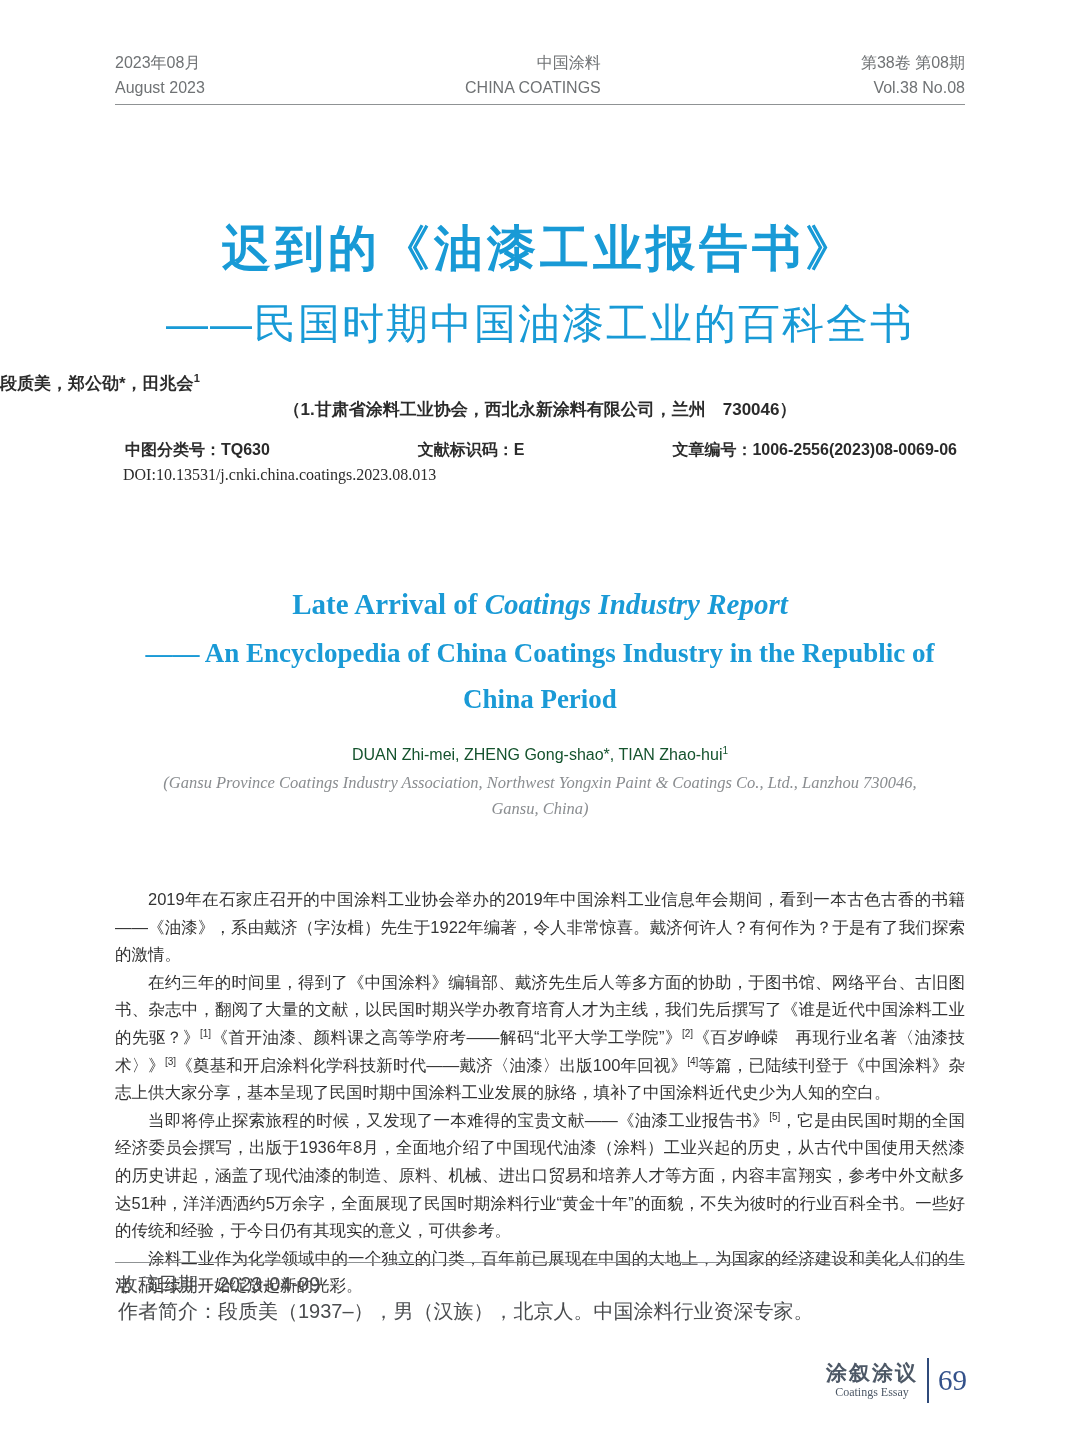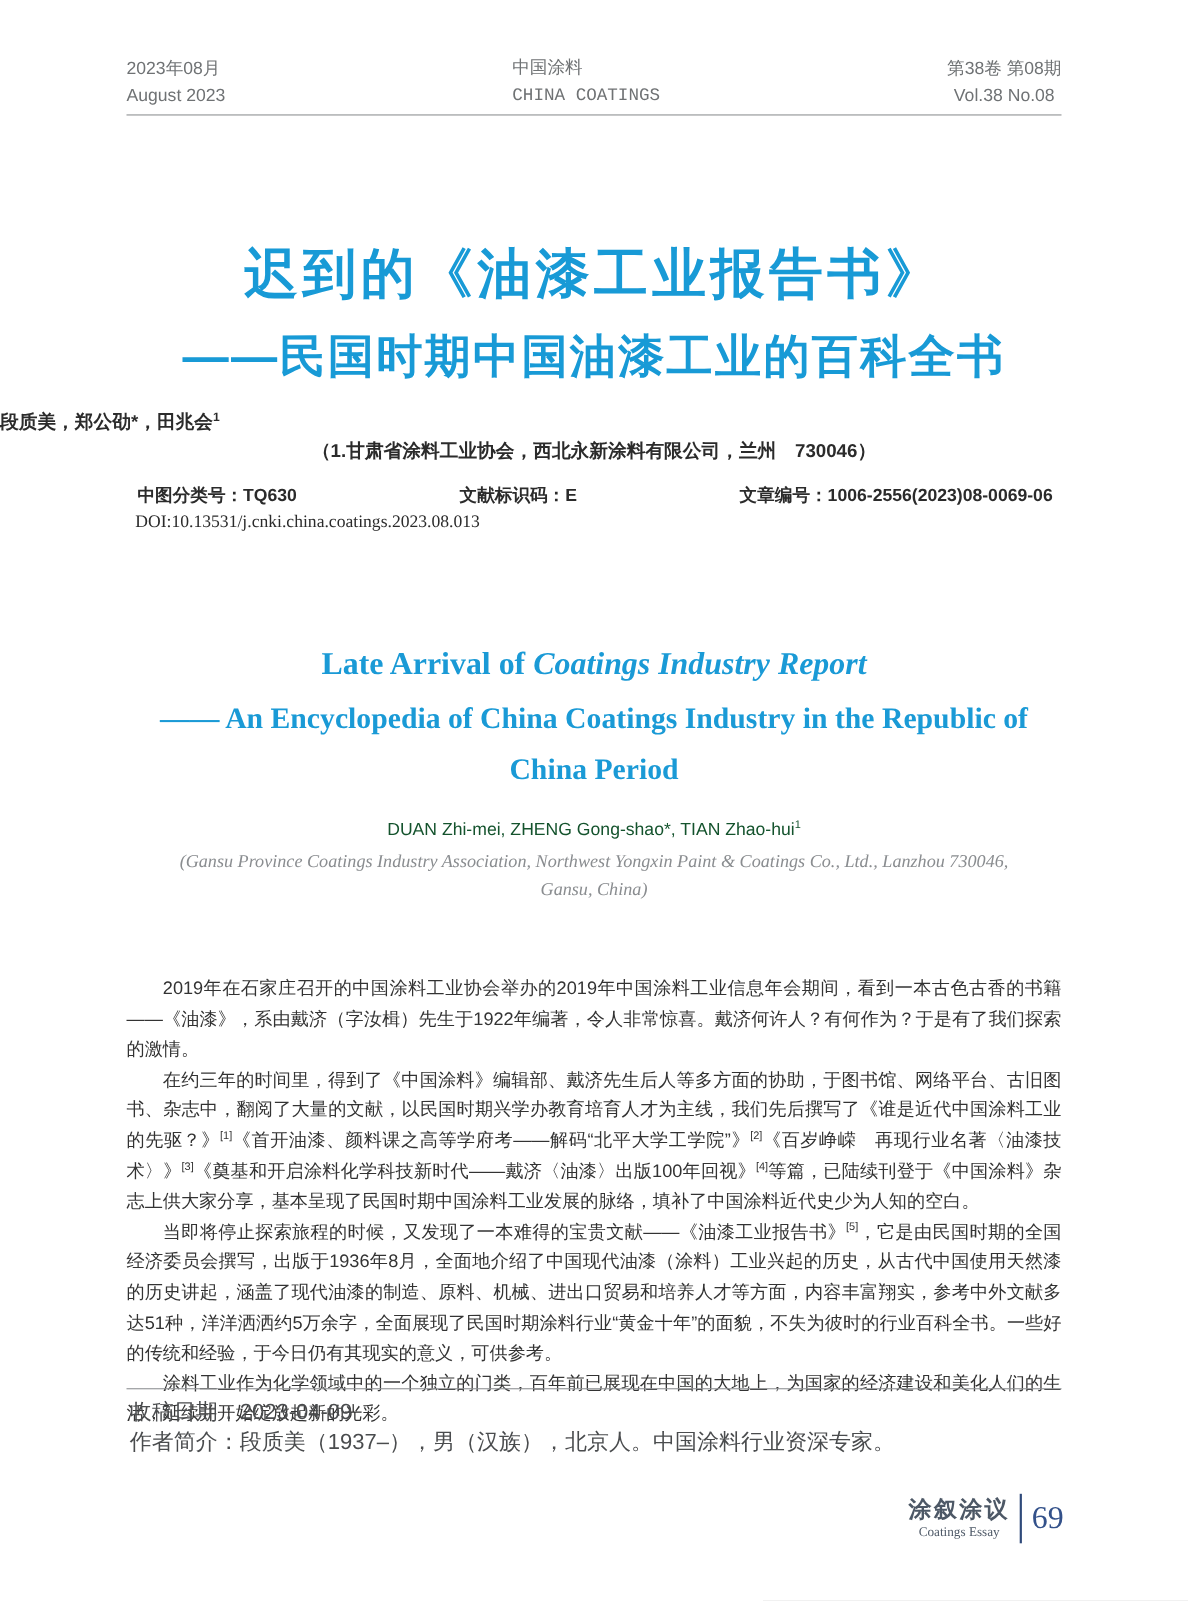--- a/index.html
+++ b/index.html
@@ -12,35 +12,35 @@
     font-family:"Liberation Sans", sans-serif;
     overflow:hidden;
   }
   
   .journal-header {
     position:absolute; top:50px; left:115px; width:850px;
     display:flex; justify-content:space-between;
     color:#6f7274; font-size:16px; line-height:25px;
   }
   .journal-header .col { white-space:nowrap; }
-  .journal-header .col.center { text-align:left;font-family:Liberation Mono, monospace; }
-  .journal-header .col.right { text-align:center; }
+  .journal-header .col.center { text-align:right; }
+  .journal-header .col.right { text-align:right; }
   .header-rule {
     position:absolute; top:104px; left:115px; width:850px; height:1px;
     background:#8f9294;
   }
   
   .title-zh-1 {
     position:absolute; top:216px; left:0; width:100%;
     text-align:center; font-size:49px; font-weight:bold;
     letter-spacing:4px; color:#189ad6;
   }
   .title-zh-2 {
     position:absolute; top:296px; left:0; width:100%;
-    text-align:center; font-size:42px; font-weight:bold;
+    text-align:center; font-size:42px; font-weight:normal;
     letter-spacing:2px; color:#189ad6;
   }
   
   .authors-zh {
     position:absolute; top:372px; left:0; width:100%;
     text-align:left; font-size:17px; font-weight:bold; color:#2b2b2b;
   }
   .authors-zh sup { font-size:11px; }
   .affil-zh {
     position:absolute; top:398px; left:0; width:100%;

